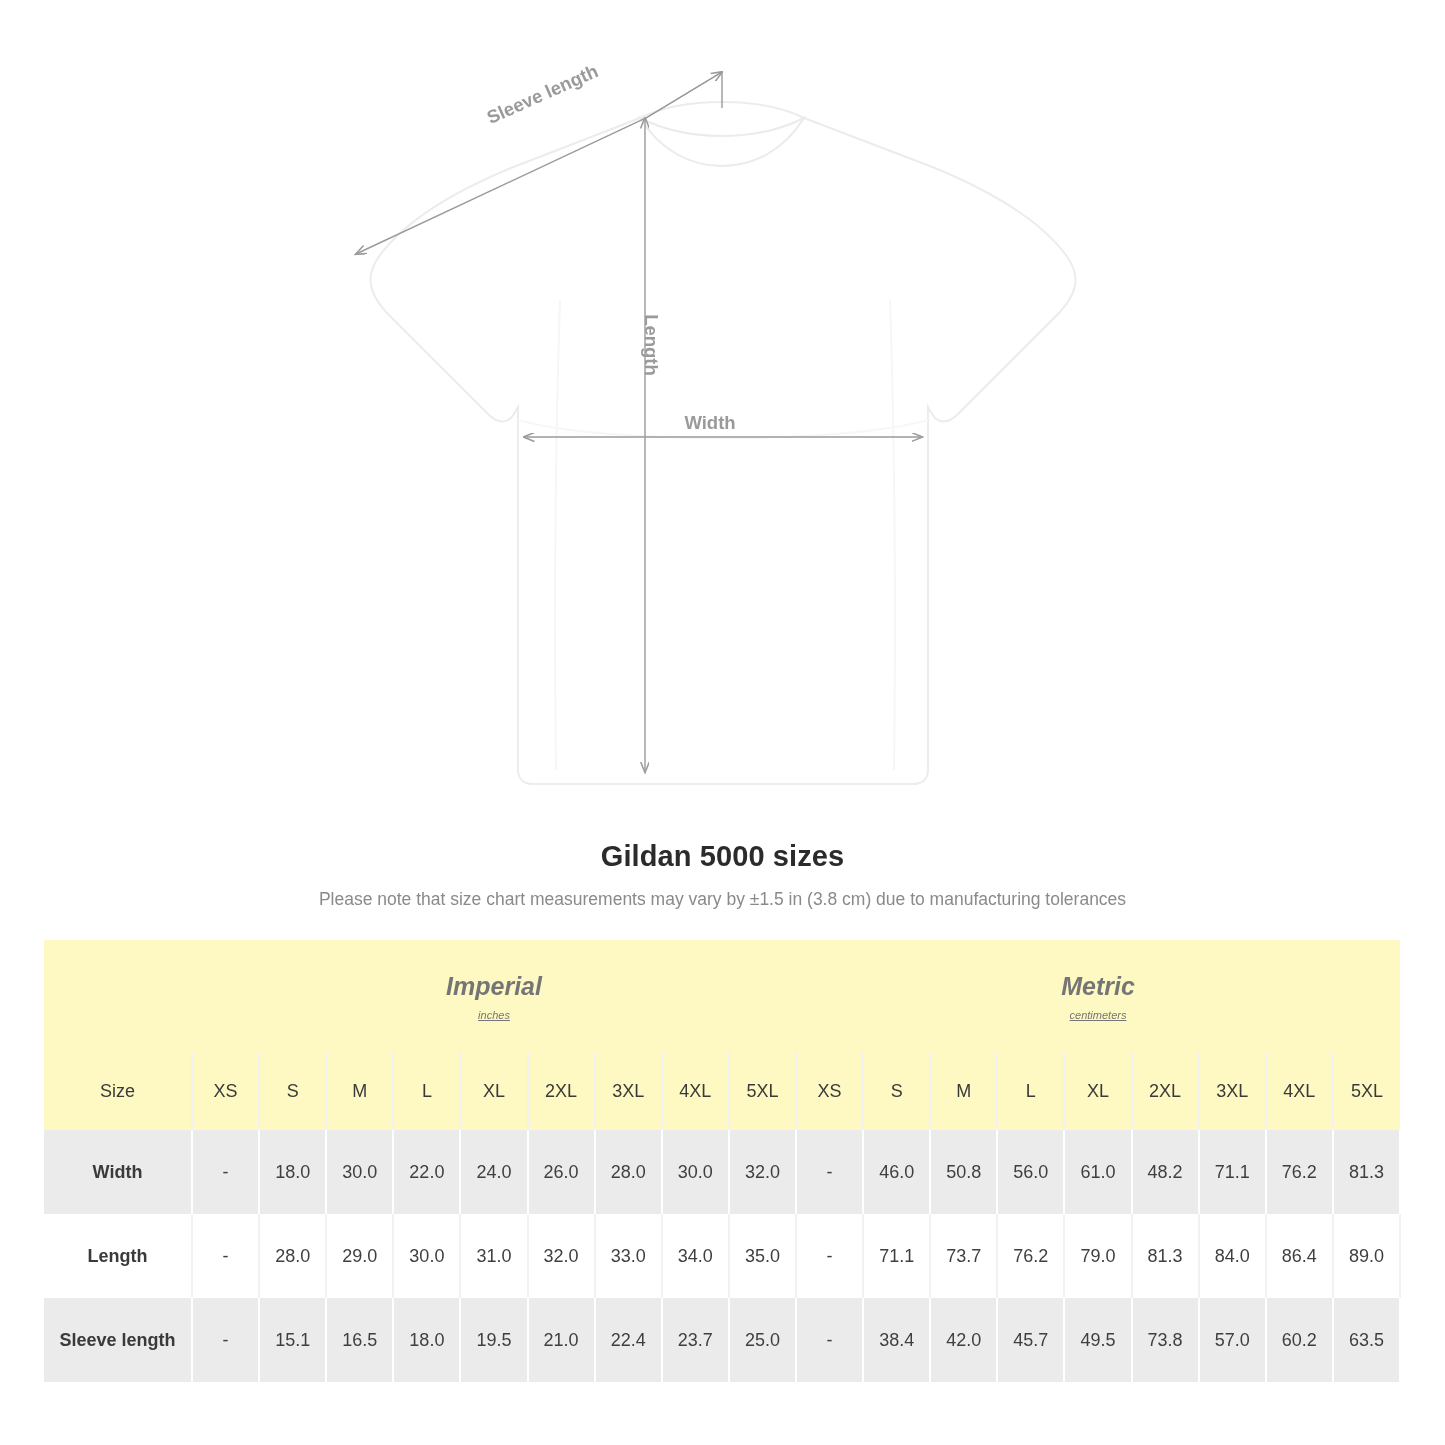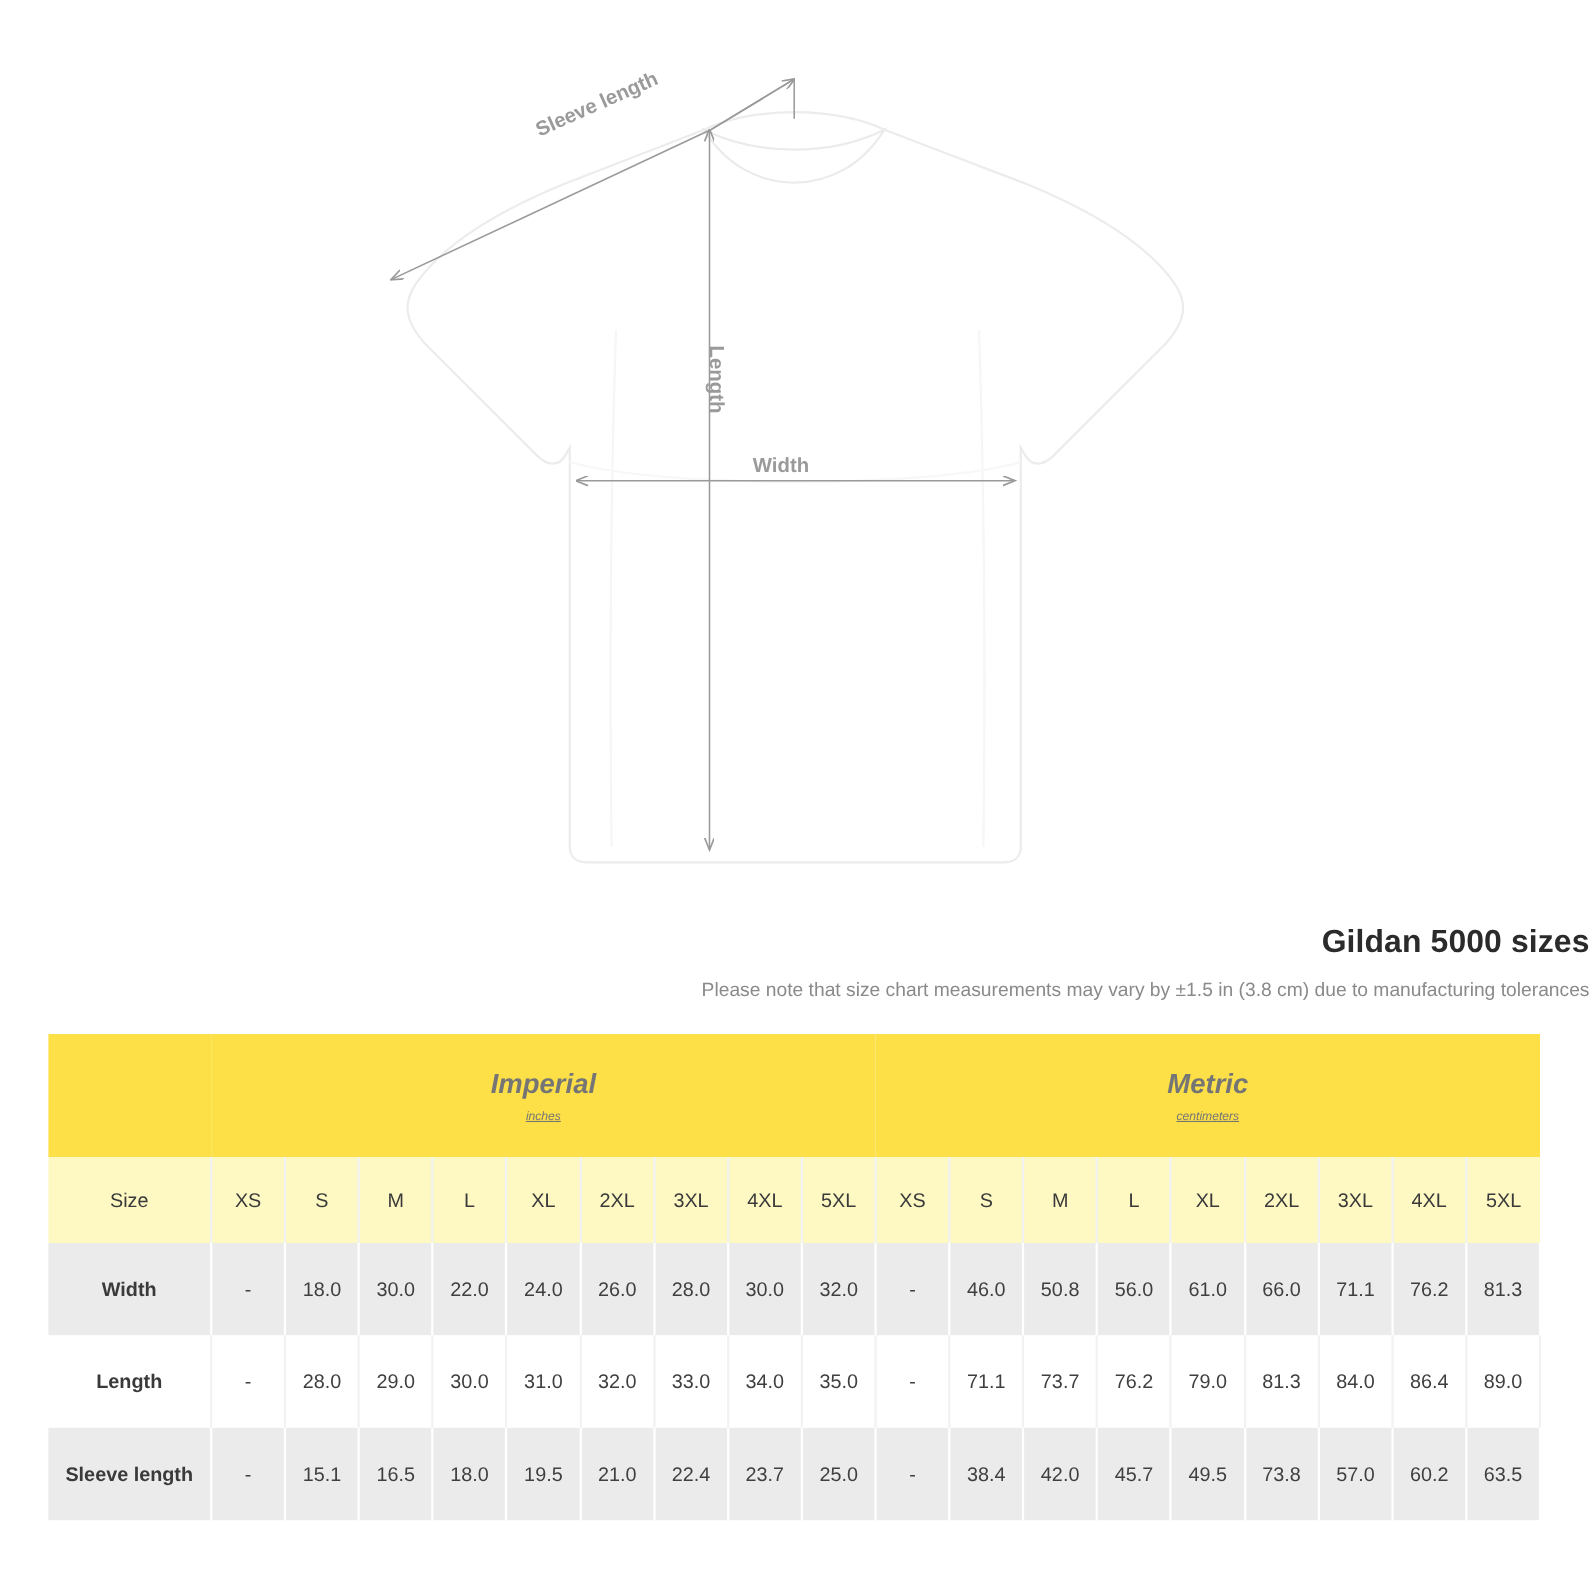--- a/index.html
+++ b/index.html
@@ -25,21 +25,21 @@
     position: relative;
     width: 1445px;
     height: 820px;
   }
   .illustration svg {
     display: block;
   }
 
   
   .title-block {
-    text-align: right;
+    text-align: center;
     margin-top: 20px;
   }
   .chart-title {
     font-size: 29px;
     font-weight: bold;
     color: #2b2b2b;
     letter-spacing: 0.1px;
   }
   .chart-note {
     margin-top: 16px;
@@ -56,21 +56,21 @@
     border-collapse: collapse;
     table-layout: fixed;
   }
   table.size-table td, table.size-table th {
     text-align: center;
     vertical-align: middle;
     font-weight: normal;
   }
 
   .unit-head td {
-    background: #fde047;
+    background: #fef9c3;
     height: 112px;
     padding: 0;
   }
   .unit-system {
     font-size: 25px;
     font-style: italic;
     font-weight: bold;
     color: #757575;
     line-height: 1.2;
   }
@@ -230,21 +230,21 @@
           <td>24.0</td>
           <td>26.0</td>
           <td>28.0</td>
           <td>30.0</td>
           <td>32.0</td>
           <td>-</td>
           <td>46.0</td>
           <td>50.8</td>
           <td>56.0</td>
           <td>61.0</td>
-          <td>66.0</td>
+          <td>48.2</td>
           <td>71.1</td>
           <td>76.2</td>
           <td>81.3</td>
         </tr>
 
         <tr class="data-row plain">
           <td class="rowlabel">Length</td>
           <td>-</td>
           <td>28.0</td>
           <td>29.0</td>

